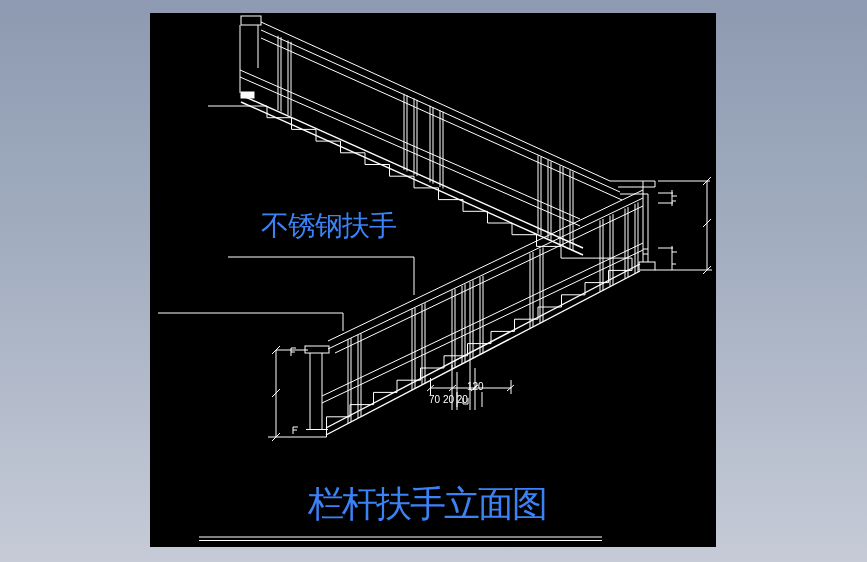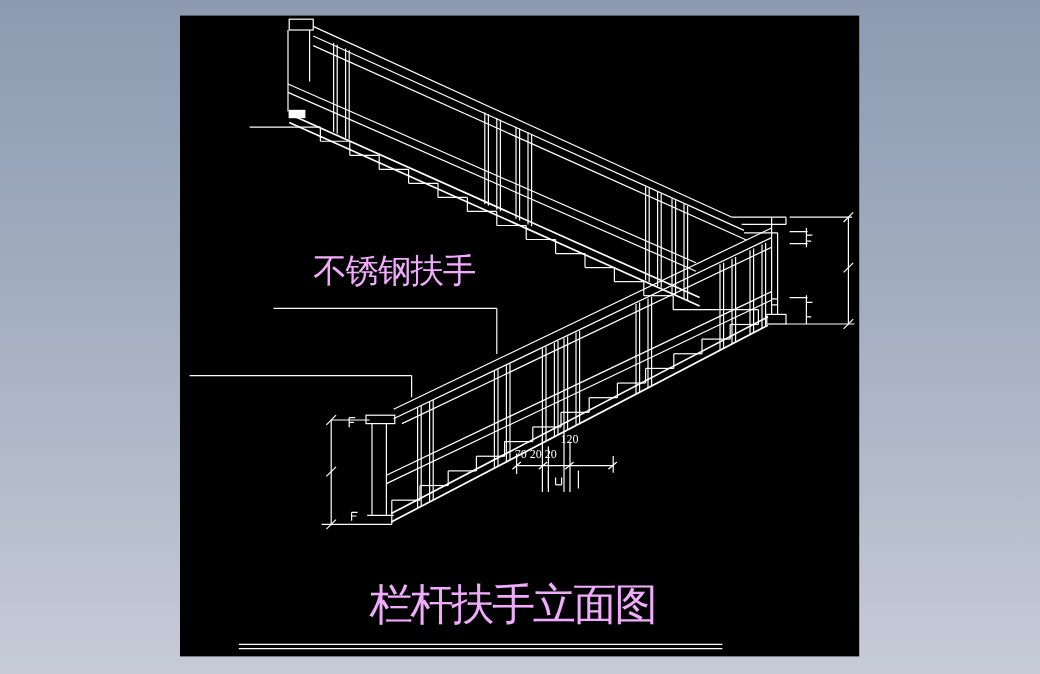--- a/index.html
+++ b/index.html
@@ -7,27 +7,27 @@
     width:867px;height:562px;position:relative;overflow:hidden;
     background:linear-gradient(180deg,#8d9ab1 0%, #a3aec0 45%, #c6cbd7 100%);
     font-family:"Liberation Sans", sans-serif;
   }
   .viewport{
     position:absolute;left:150px;top:13px;width:566px;height:534px;
     background:#000;
   }
   .viewport svg{position:absolute;left:0;top:0;}
   .lbl{
-    position:absolute;color:#f0abfc;font-size:28px;letter-spacing:-1px;
+    position:absolute;color:#3b82f6;font-size:28px;letter-spacing:-1px;
     white-space:nowrap;line-height:1.1;font-family:"Liberation Sans",sans-serif;
   }
   .lbl.title{font-size:36px;letter-spacing:-2px;}
   .dim{
     position:absolute;color:#fff;font-size:10px;letter-spacing:0px;
-    white-space:nowrap;font-family:Liberation Serif, serif;
+    white-space:nowrap;font-family:Liberation Sans, sans-serif;margin-top:20px;
   }
   #label-handrail{left:111px;top:198px;}
   #label-strip{left:25px;top:253px;}
   #drawing-title{left:158px;top:471px;}
   #dim-chain{left:279px;top:361px;text-align:right;}
   #dim-120{left:317px;top:348px;}
 </style>
 </head>
 <body>
 

